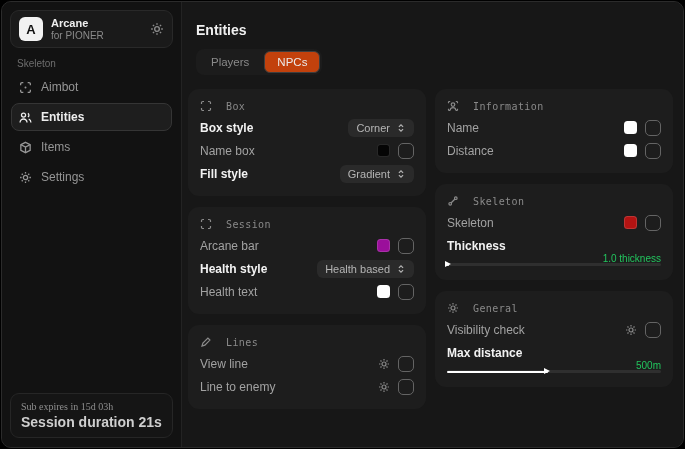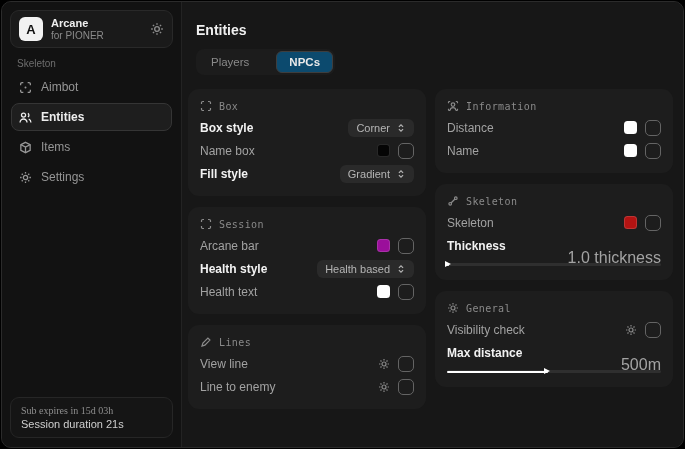--- a/index.html
+++ b/index.html
@@ -14,43 +14,43 @@
   .brand-name{font-size:11px;font-weight:bold;color:#efefef;}
   .brand-sub{font-size:10px;color:#8b8b8b;}
   .brand-gear{color:#8b8b8b;display:flex;}
   .cat-label{margin:10px 0 4px 15px;font-size:10px;color:#6e6e6e;}
   .nav{padding:0 9px;display:flex;flex-direction:column;gap:2px;text-align:right;}
   .nav-item{height:26px;display:flex;align-items:center;gap:9px;padding:0 7px;border-radius:8px;border:1px solid transparent;color:#969696;font-size:12px;cursor:default;}
   .nav-item.active{background:#1e1e1e;border-color:#353535;color:#ededed;font-weight:bold;}
   .nav-item .ic{display:flex;color:inherit;}
   .sb-footer{position:absolute;left:8px;right:8px;bottom:9px;border:1px solid #262626;background:#151515;border-radius:9px;padding:7px 10px;box-sizing:border-box;}
   .sb-footer .l1{font-family:Liberation Serif, serif;font-size:10px;color:#8f8f8f;}
-  .sb-footer .l2{font-size:11px;color:#cfcfcf;font-weight:normal;margin-top:2px;}
+  .sb-footer .l2{font-size:14px;color:#cfcfcf;font-weight:bold;margin-top:2px;}
 
   
   .main{position:absolute;left:181px;top:0;right:0;bottom:0;background:#171717;}
   .page-title{margin:20px 0 0 13px;font-size:14px;font-weight:bold;color:#f0f0f0;}
-  .tabs{margin:11px 0 0 13px;display:inline-flex;background:#1c1c1c;border-radius:8px;padding:2px;gap:14px;}
+  .tabs{margin:11px 0 0 13px;display:inline-flex;background:#1c1c1c;border-radius:8px;padding:2px;gap:2px;}
   .tab{font-size:11.5px;color:#8a8a8a;padding:4px 12px;border-radius:6px;border:1px solid transparent;}
-  .tab.active{background:#0c4a6e;border-color:#3e3e3e;color:#eaeaea;font-weight:bold;}
+  .tab.active{background:#c2410c;border-color:#3e3e3e;color:#eaeaea;font-weight:normal;}
   .columns{display:flex;gap:9px;margin:14px 0 0 5px;}
   .col{width:238px;display:flex;flex-direction:column;gap:11px;}
 
   .card{background:#1d1d1d;border-radius:11px;padding:9px 12px 11px 12px;box-sizing:border-box;}
-  .card-title{display:flex;align-items:center;gap:7px;color:#8a8a8a;font-family:"DejaVu Sans Mono",monospace;font-size:10px;letter-spacing:.4px;margin:2px 0 4px 0;}
+  .card-title{display:flex;align-items:center;gap:14px;color:#8a8a8a;font-family:"DejaVu Sans Mono",monospace;font-size:10px;letter-spacing:.4px;margin:2px 0 4px 0;}
   .row{display:flex;align-items:center;justify-content:space-between;height:23px;}
   .row .lbl{font-size:12px;color:#a2a2a2;}
   .row .lbl.strong{color:#f2f2f2;font-weight:bold;}
   .ctrl{display:flex;align-items:center;gap:8px;}
   .swatch{width:13px;height:13px;border-radius:3.5px;border:1px solid rgba(255,255,255,.14);box-sizing:border-box;}
   .checkbox{width:16px;height:16px;border:1.5px solid #646464;border-radius:5px;box-sizing:border-box;background:transparent;}
   .dropdown{display:flex;align-items:center;gap:6px;background:#2a2a2a;border-radius:6px;padding:3px 8px;font-size:11px;color:#b5b5b5;}
   .dropdown .ic{display:flex;color:#b5b5b5;}
   .mini-gear{color:#8a8a8a;display:flex;}
-  .val{font-size:16px;color:#a3a3a3;margin-top:25px;}
+  .val{font-size:10px;color:#22c55e;margin-top:25px;}
   .slider{position:relative;height:10px;margin-top:2px;}
   .slider .track{position:absolute;left:0;right:0;top:4px;height:3px;background:#2f2f2f;border-radius:2px;}
   .slider .fill{position:absolute;left:0;top:4.5px;height:2px;background:#fff;border-radius:2px;}
   .slider .handle{position:absolute;right:-2px;top:-2.5px;width:0;height:0;border-top:3.5px solid transparent;border-bottom:3.5px solid transparent;border-left:6px solid #fff;}
   .ic svg{display:block;}
 </style>
 </head>
 <body>
 
 <div class="window">
@@ -250,28 +250,28 @@
             <span class="ic">
               <svg width="12" height="12" viewBox="0 0 12 12" fill="none" stroke="currentColor" stroke-width="1.2">
                 <circle cx="6" cy="4.6" r="1.8"></circle>
                   <path d="M3 10.4c.4-1.9 1.6-2.7 3-2.7s2.6.8 3 2.7"></path>
                 <path d="M1.5 3.2V2.3a.8.8 0 0 1 .8-.8h.9M8.8 1.5h.9a.8.8 0 0 1 .8.8v.9M10.5 8.8v.9a.8.8 0 0 1-.8.8h-.9M3.2 10.5h-.9a.8.8 0 0 1-.8-.8v-.9"></path>
               </svg>
             </span>
             <span>Information</span>
           </div>
           <div class="row">
+            <span class="lbl">Name</span>
+            <span class="ctrl">
+              <span class="swatch" style="background: rgb(255, 255, 255);"></span>
+              <span class="checkbox"></span>
+            </span>
+          </div>
+          <div class="row">
             <span class="lbl">Distance</span>
-            <span class="ctrl">
-              <span class="swatch" style="background: rgb(255, 255, 255);"></span>
-              <span class="checkbox"></span>
-            </span>
-          </div>
-          <div class="row">
-            <span class="lbl">Name</span>
             <span class="ctrl">
               <span class="swatch" style="background: rgb(255, 255, 255);"></span>
               <span class="checkbox"></span>
             </span>
           </div>
         </div>
 
         <div class="card">
           <div class="card-title">
             <span class="ic">

